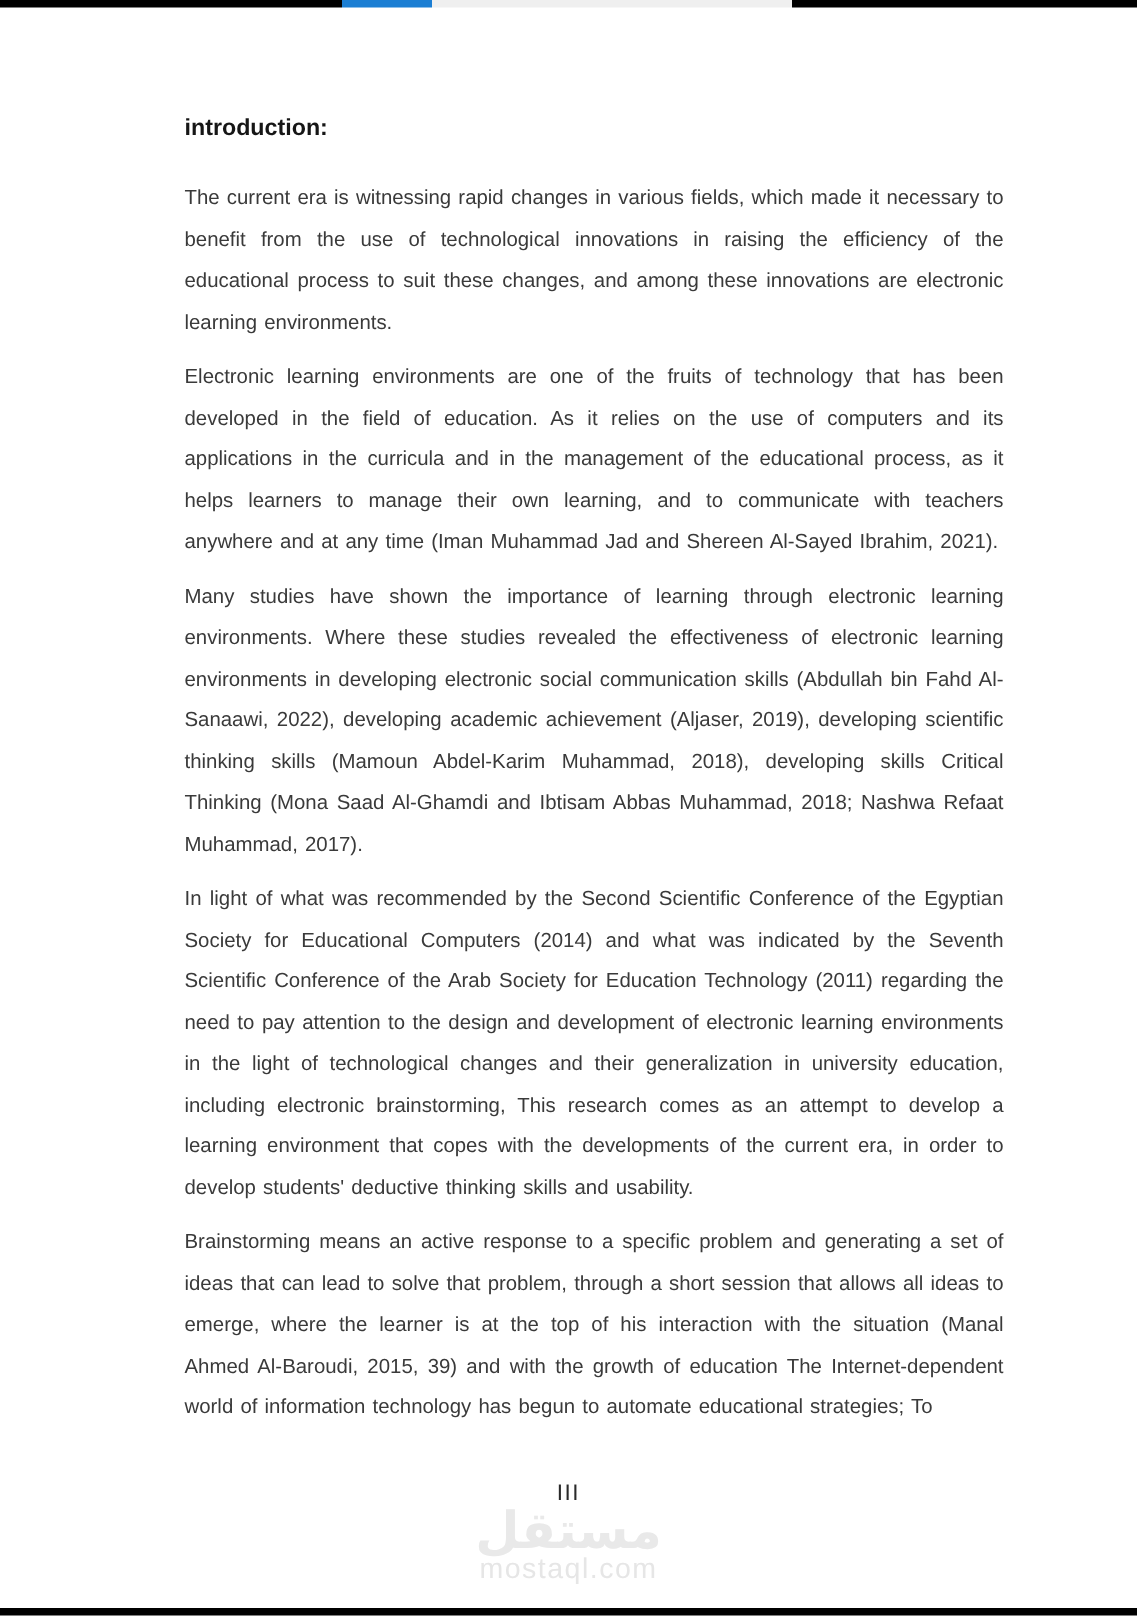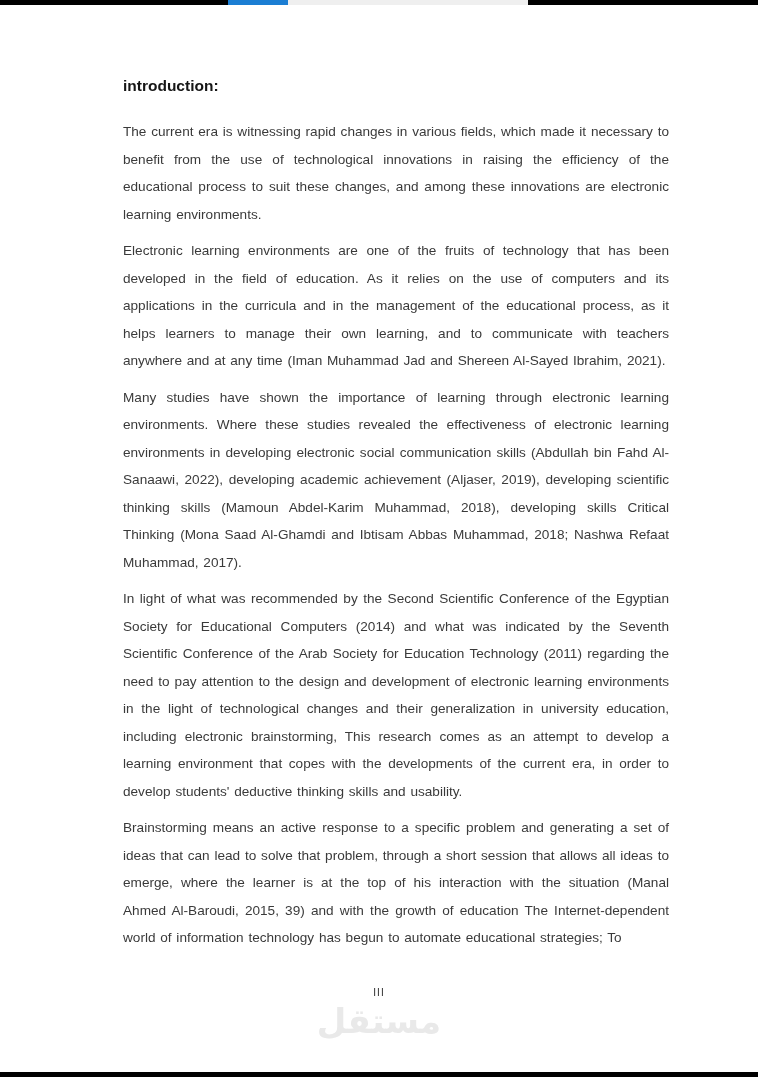--- a/index.html
+++ b/index.html
@@ -45,21 +45,21 @@
     margin: 4px 0 9px 0;
     word-spacing: 1px;
     color: #3a3a3a;
   }
   .page-number {
     position: absolute;
     top: 987px;
     left: 0;
     width: 758px;
     text-align: center;
-    font-size: 10px;
+    font-size: 15px;
     letter-spacing: 1px;
     color: #2a2a2a;
   }
   .watermark {
     position: absolute;
     top: 1003px;
     left: 0;
     width: 758px;
     text-align: center;
     user-select: none;
@@ -106,17 +106,18 @@
     <p class="doc-para">Electronic learning environments are one of the fruits of technology that has been developed in the field of education. As it relies on the use of computers and its applications in the curricula and in the management of the educational process, as it helps learners to manage their own learning, and to communicate with teachers anywhere and at any time (Iman Muhammad Jad and Shereen Al-Sayed Ibrahim, 2021).</p>
     <p class="doc-para">Many studies have shown the importance of learning through electronic learning environments. Where these studies revealed the effectiveness of electronic learning environments in developing electronic social communication skills (Abdullah bin Fahd Al-Sanaawi, 2022), developing academic achievement (Aljaser, 2019), developing scientific thinking skills (Mamoun Abdel-Karim Muhammad, 2018), developing skills Critical Thinking (Mona Saad Al-Ghamdi and Ibtisam Abbas Muhammad, 2018; Nashwa Refaat Muhammad, 2017).</p>
     <p class="doc-para">In light of what was recommended by the Second Scientific Conference of the Egyptian Society for Educational Computers (2014) and what was indicated by the Seventh Scientific Conference of the Arab Society for Education Technology (2011) regarding the need to pay attention to the design and development of electronic learning environments in the light of technological changes and their generalization in university education, including electronic brainstorming, This research comes as an attempt to develop a learning environment that copes with the developments of the current era, in order to develop students' deductive thinking skills and usability.</p>
     <p class="doc-para">Brainstorming means an active response to a specific problem and generating a set of ideas that can lead to solve that problem, through a short session that allows all ideas to emerge, where the learner is at the top of his interaction with the situation (Manal Ahmed Al-Baroudi, 2015, 39) and with the growth of education The Internet-dependent world of information technology has begun to automate educational strategies; To</p>
   </div>
 
   <div class="page-number">III</div>
 
   <div class="watermark">
     <span class="watermark-logo" dir="rtl">مستقل</span>
+    <span class="watermark-site">mostaql.com</span>
   </div>
 
   <div class="bottom-strip" style="background: rgb(0, 0, 0);"></div>
 
 </div>
 
 </body></html>

